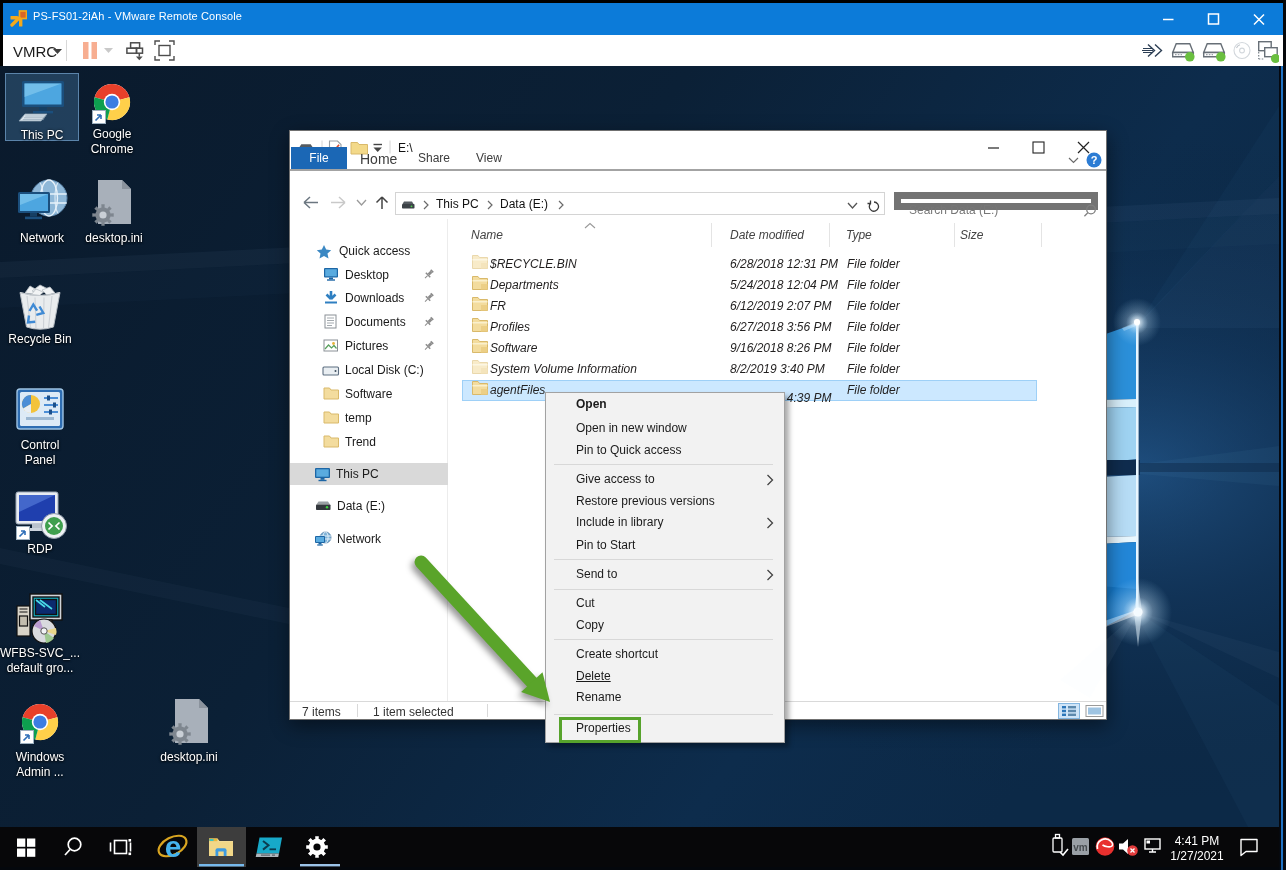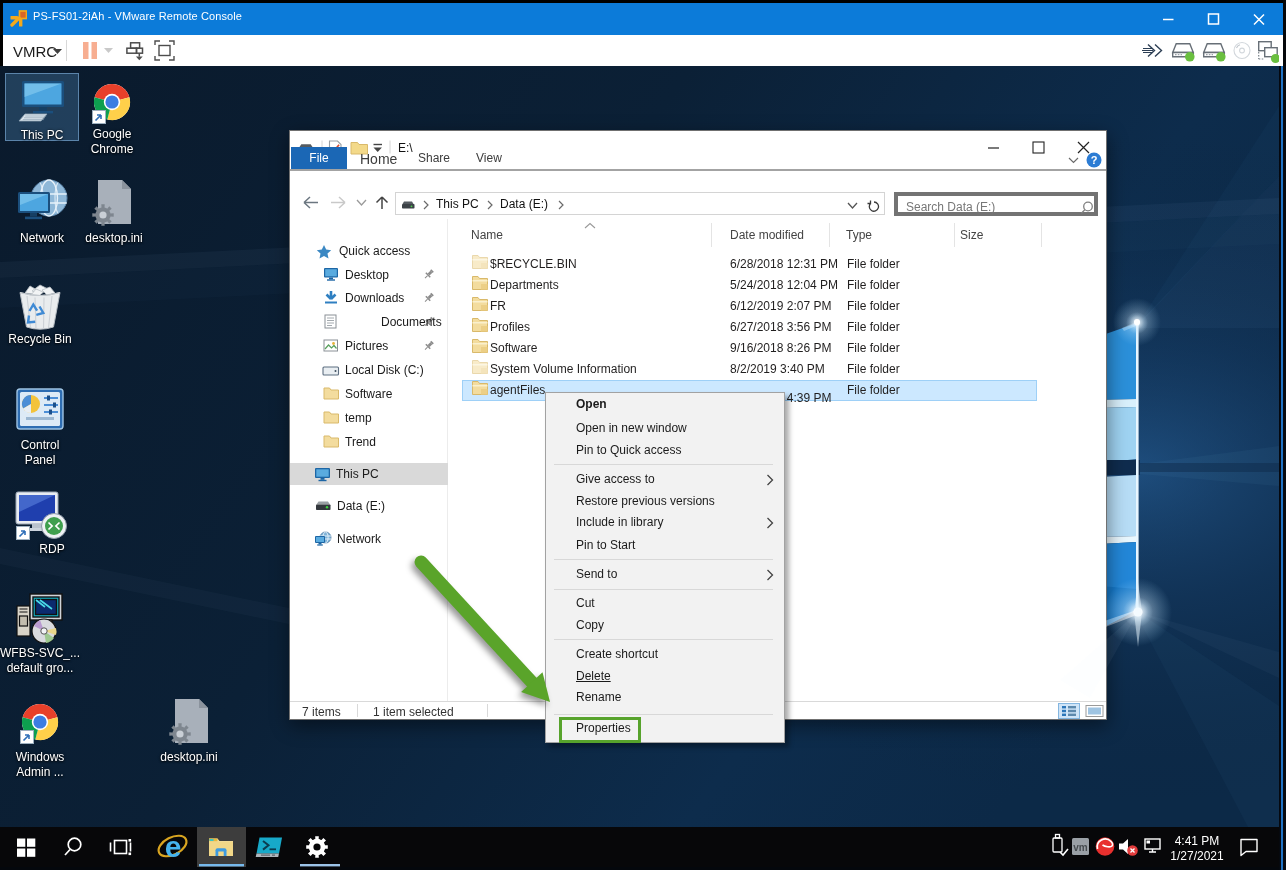--- a/index.html
+++ b/index.html
@@ -260,21 +260,21 @@
         <rect x="5" y="5" width="36" height="26" fill="#1f3fae"></rect>
         <polygon points="5,5 41,5 5,22" fill="#4a6fd0" opacity="0.85"></polygon>
         <rect x="18" y="34" width="10" height="4" fill="#b9c2cd"></rect>
         <rect x="13" y="38" width="20" height="3" fill="#ccd4dd"></rect>
         <circle cx="40" cy="36" r="12.5" fill="#eef1f4" stroke="#8e9aa8" stroke-width="1"></circle>
         <circle cx="40" cy="36" r="9" fill="#3f9f4e"></circle>
         <path d="M34.5 32.5 l3.6 3.5 -3.6 3.5 M45.5 32.5 l-3.6 3.5 3.6 3.5" stroke="#fff" stroke-width="1.7" fill="none"></path>
         <rect x="2.5" y="36.5" width="13" height="13" fill="#fff" stroke="#9db0c0" stroke-width="1"></rect>
         <path d="M5.5 46.5 L11 41 M11 41 v4 M11 41 h-4" stroke="#2f6fb8" stroke-width="1.6" fill="none"></path>
       </svg>
-      <div class="dlabel" style="left:12px; top:476px; width:80px;">RDP</div>
+      <div class="dlabel" style="left:0px; top:476px; width:80px;">RDP</div>
 
       <svg class="abs" style="left:14px; top:524px;" width="52" height="54" viewBox="0 0 52 54">
         <g stroke="#111" stroke-width="1.2">
           <rect x="3" y="16" width="13" height="30" fill="#d8d4c8"></rect>
           <path d="M5.5 19 h8 M5.5 22 h8" stroke-width="1"></path>
           <rect x="5.5" y="26" width="8" height="10" fill="#c2bdae"></rect>
         </g>
         <g stroke="#111" stroke-width="1.4">
           <rect x="16" y="4" width="32" height="26" fill="#cfd3d8"></rect>
           <rect x="19" y="7" width="26" height="20" fill="#14b0c4"></rect>
@@ -369,21 +369,21 @@
             </svg>
           <div class="abs" style="left:104px; top:4px; font-size:12px; color:#111;">Data (E:)</div>
           <svg class="abs" style="left:161px; top:7px;" width="8" height="10" viewBox="0 0 8 10">
               <path d="M2 1 l4 4 -4 4" stroke="#6a6a6a" stroke-width="1.2" fill="none"></path>
             </svg>
           <svg class="abs" style="left:450px; top:7px;" width="40" height="12" viewBox="0 0 40 12">
             <path d="M2 3 l4.5 5 4.5 -5" stroke="#555" stroke-width="1.3" fill="none"></path>
             <path d="M28 2 a 4.6 4.6 0 1 1 -3.2 1.2 M24.5 0.5 v3 h-3" stroke="#3a3a3a" stroke-width="1.3" fill="none"></path>
           </svg>
         </div>
-        <div class="abs" style="left:604px; top:6px; width:204px; height:24px; border:4px solid #737373; background:#fff;">
+        <div class="abs" style="left:604px; top:6px; width:204px; height:18px; border:7px solid #737373; background:#fff;">
           <div class="abs" style="left:8px; top:4px; font-size:12px; color:#777;">Search Data (E:)</div>
           <svg class="abs" style="left:182px; top:5px;" width="14" height="14" viewBox="0 0 14 14">
             <circle cx="8" cy="5.5" r="4.3" fill="none" stroke="#808080" stroke-width="1.3"></circle>
             <path d="M4.8 8.8 l-3.4 3.4" stroke="#808080" stroke-width="1.3"></path>
           </svg>
         </div>
       </div>
 
       <div id="nav" class="abs" style="left:0; top:88px; width:158px; height:482px; border-right:1px solid #ececec; font-size:12px; color:#1a1a1a;padding-left:31px;">
         <div class="abs" style="left:0; top:244px; width:158px; height:22px; background:#d9d9d9;"></div>
@@ -444,32 +444,32 @@
             </g>
           </defs>
           <use href="#pin" transform="translate(139.5,48.5) rotate(45)"></use>
           <use href="#pin" transform="translate(139.5,72) rotate(45)"></use>
           <use href="#pin" transform="translate(139.5,96) rotate(45)"></use>
           <use href="#pin" transform="translate(139.5,120) rotate(45)"></use>
         </svg>
         <div class="abs" style="left:49px; top:25px;">Quick access</div>
         <div class="abs" style="left:55px; top:48.5px;">Desktop</div>
         <div class="abs" style="left:55px; top:72px;">Downloads</div>
-        <div class="abs" style="left:55px; top:96px;margin-left:36px;">Documents</div>
+        <div class="abs" style="left:55px; top:96px;">Documents</div>
         <div class="abs" style="left:55px; top:120px;">Pictures</div>
         <div class="abs" style="left:55px; top:144px;">Local Disk (C:)</div>
         <div class="abs" style="left:55px; top:168px;">Software</div>
         <div class="abs" style="left:55px; top:192px;">temp</div>
         <div class="abs" style="left:55px; top:216px;text-align:center;">Trend</div>
         <div class="abs" style="left:46px; top:248px;">This PC</div>
         <div class="abs" style="left:47px; top:280px;">Data (E:)</div>
         <div class="abs" style="left:47px; top:312.5px;">Network</div>
       </div>
 
-      <div id="files" class="abs" style="left:158px; top:88px; width:658px; height:482px; font-size:12px; color:#211f1f;">
+      <div id="files" class="abs" style="left:158px; top:88px; width:658px; height:482px; font-size:12px; color:#211f1f;font-style:italic;">
         <div class="abs" style="left:23px; top:9px; color:#444;">Name</div>
         <svg class="abs" style="left:135px; top:3px;" width="14" height="8" viewBox="0 0 14 8">
             <path d="M2 6 l5 -4.5 5 4.5" stroke="#9a9a9a" stroke-width="1.1" fill="none"></path>
           </svg>
         <div class="abs" style="left:282px; top:9px; color:#444;">Date modified</div>
         <div class="abs" style="left:398px; top:9px; color:#444;">Type</div>
         <div class="abs" style="left:512px; top:9px; color:#444;">Size</div>
         <div class="abs" style="left:263px; top:4px; width:1px; height:24px; background:#e4e4e4;"></div>
         <div class="abs" style="left:381px; top:4px; width:1px; height:24px; background:#e4e4e4;"></div>
         <div class="abs" style="left:506px; top:4px; width:1px; height:24px; background:#e4e4e4;"></div>

